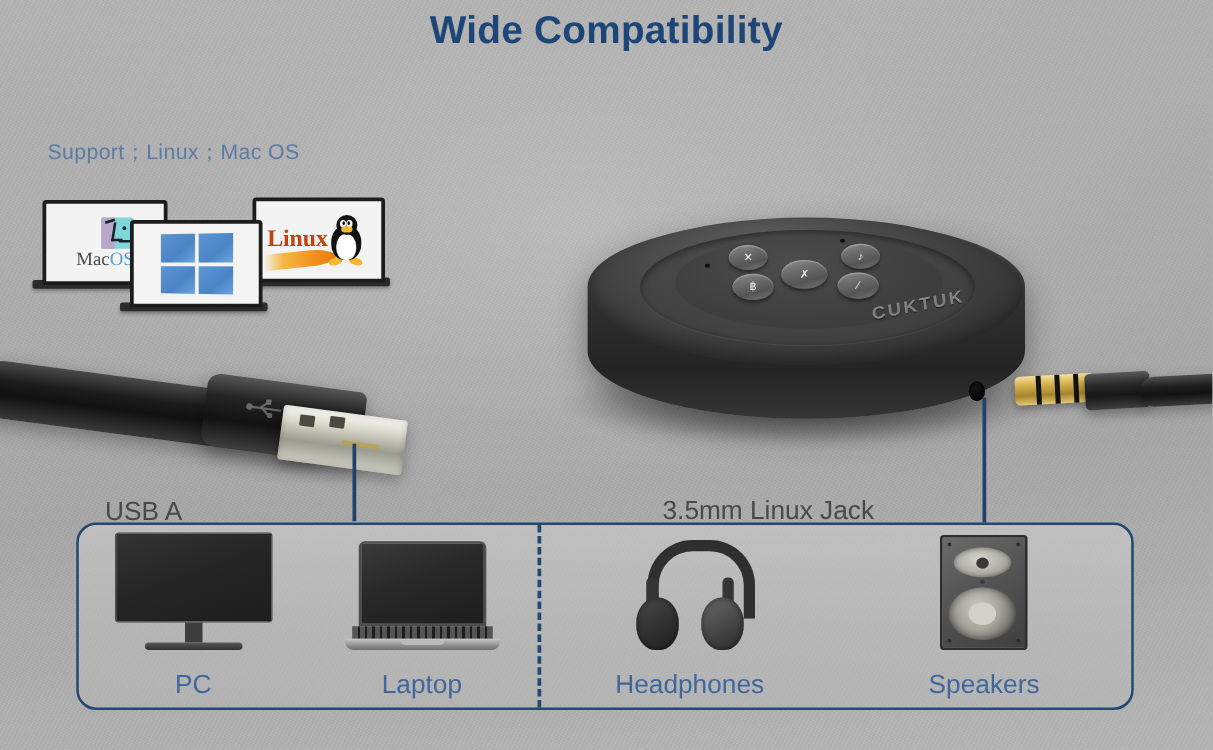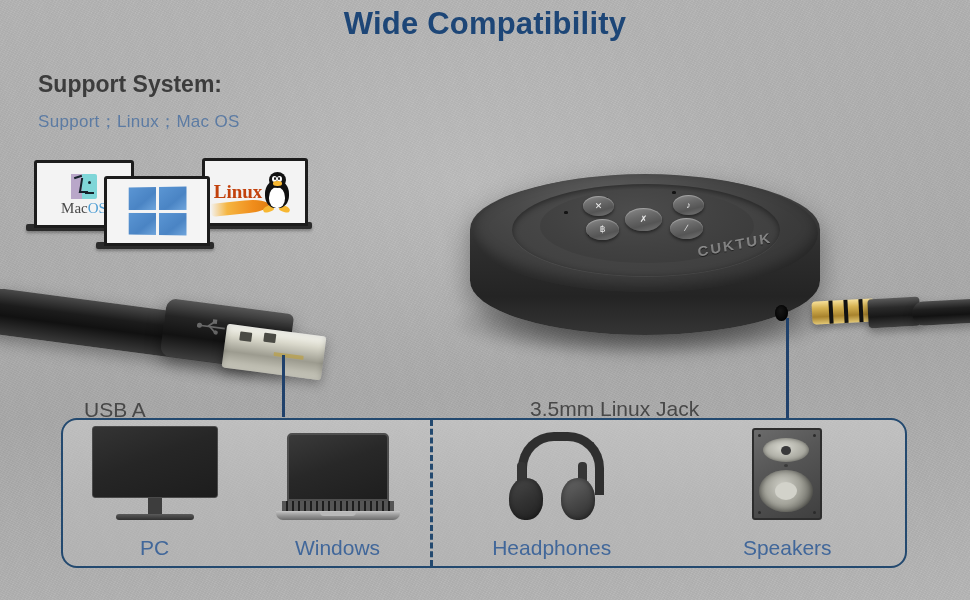--- a/index.html
+++ b/index.html
@@ -62,21 +62,21 @@
   .laptop .base {
     position: absolute; left: -8px;
     height: 7px; background: #2b2b2b;
     border-radius: 2px;
     box-shadow: 0 2px 3px rgba(0,0,0,.3);
   }
   
   #os-mac { left: 8px; top: 2px; }
   #os-mac .lid { width: 94px; height: 62px; }
   #os-mac .base { top: 64px; width: 112px; }
-  .mac-inner { display: flex; flex-direction: column; align-items: center; transform: translateY(1px); }
+  .mac-inner { display: flex; flex-direction: column; align-items: flex-end; transform: translateY(1px); }
   .mac-face {
     width: 26px; height: 25px;
     background: #7fd6d8;
     position: relative;
     border-radius: 2px;
   }
   .mac-face .half {
     position: absolute; left: 0; top: 0;
     width: 11px; height: 25px;
     background: #b9a7c9;
@@ -470,21 +470,20 @@
   .sp .dot.d1{left:4px;top:4px;} .sp .dot.d2{right:4px;top:4px;}
   .sp .dot.d3{left:4px;bottom:4px;} .sp .dot.d4{right:4px;bottom:4px;}
   .sp .mid { position:absolute; left:30px; top:34px; width:4px;height:3px;background:#3a3a3a;border-radius:50%;}
 </style>
 </head>
 <body>
 
 <div id="stage">
 
   <div class="title">Wide Compatibility</div>
-  <div class="support-label">Support System:</div>
   <div class="support-os">Support；Linux；Mac OS</div>
 
   <div class="os-group">
 
     <div class="laptop" id="os-mac">
       <div class="base"></div>
       <div class="lid">
         <div class="mac-inner">
           <div class="mac-face">
             <div class="half"></div>
@@ -598,21 +597,21 @@
       <div class="lbl">PC</div>
     </div>
     <div class="dev">
       <div class="art">
         <div>
           <div class="lt-lid"></div>
           <div class="lt-kb"></div>
           <div class="lt-base"></div>
         </div>
       </div>
-      <div class="lbl">Windows</div>
+      <div class="lbl">Laptop</div>
     </div>
   </div>
 
   <div class="dev-row" id="dev-row-jack">
     <div class="dev">
       <div class="art">
         <div class="hp">
           <div class="band"></div>
           <div class="arm l"></div>
             <div class="arm r"></div>

